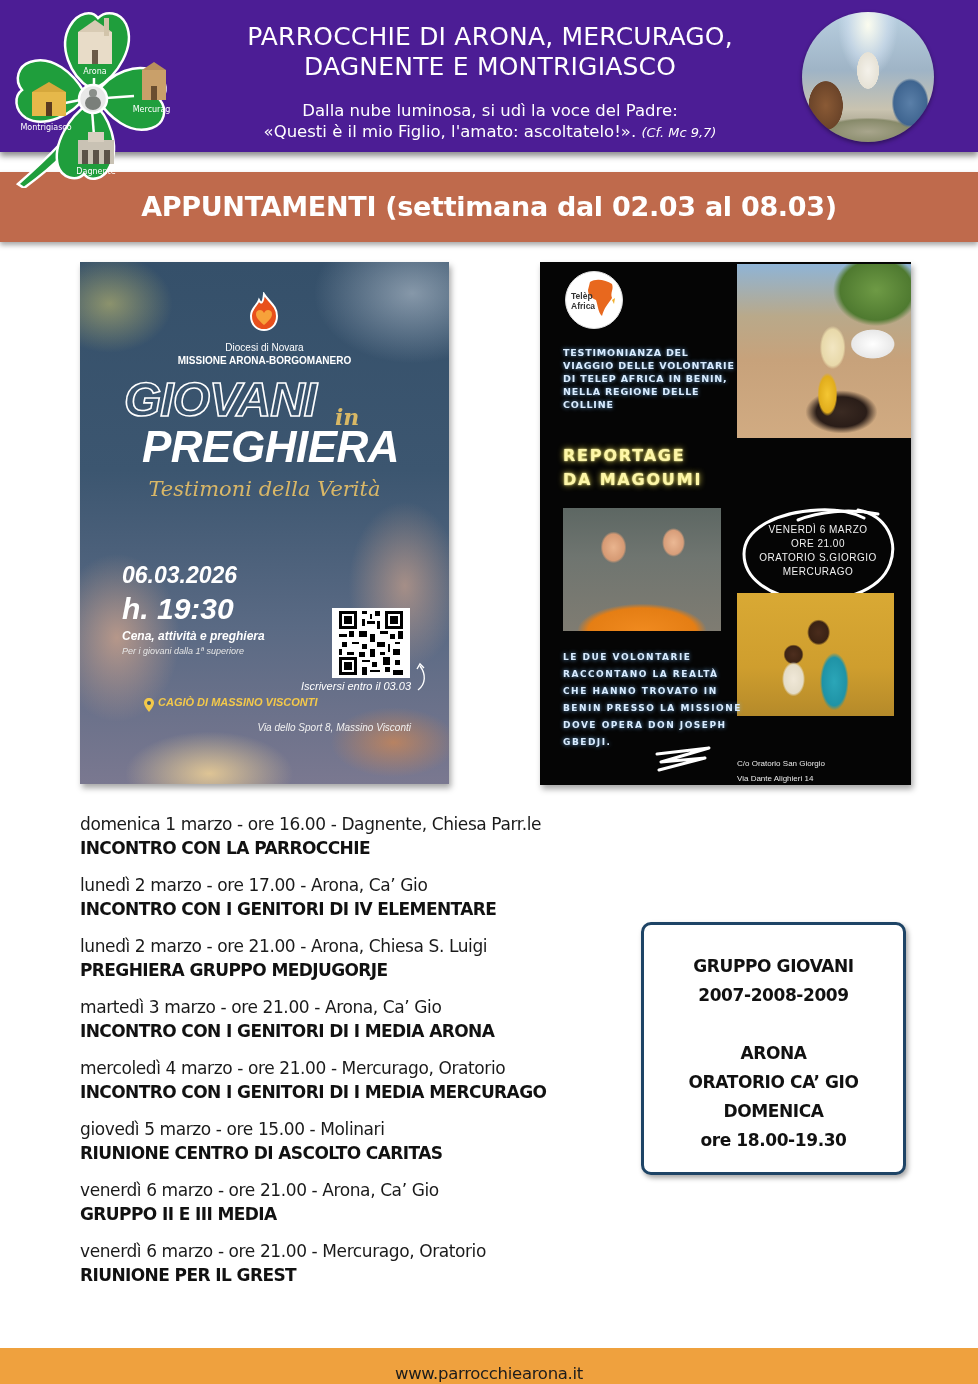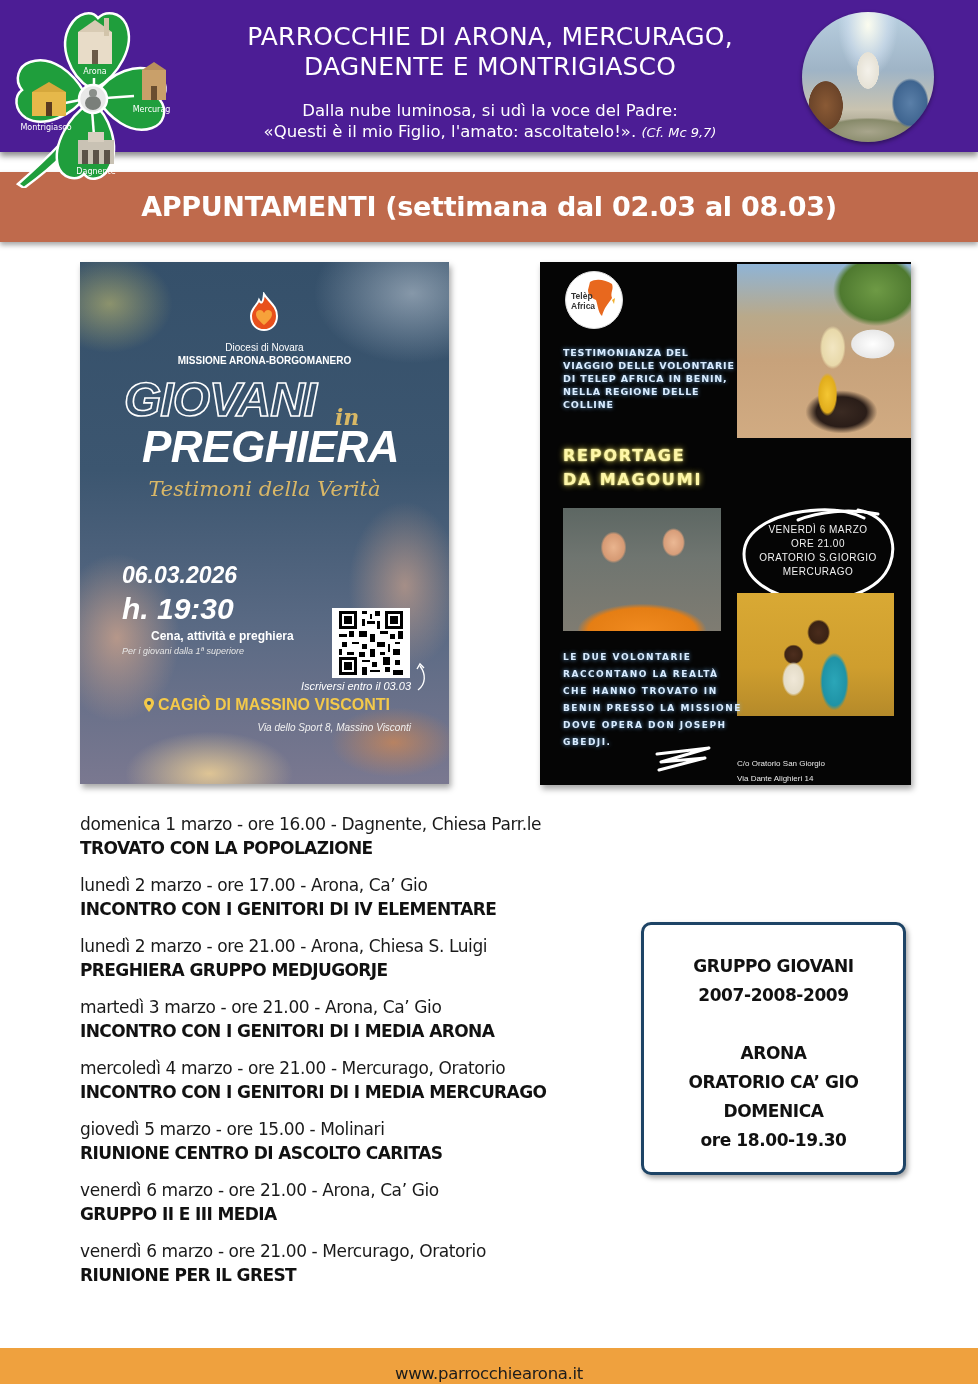--- a/index.html
+++ b/index.html
@@ -81,27 +81,27 @@
   .pl-preghiera {
     position: absolute; left: 62px; top: 160px; font-size: 44px; font-weight: bold; font-style: italic;
     color: #ffffff; letter-spacing: -0.5px; line-height: 50px;
   }
   .pl-testimoni {
     position: absolute; left: 0; top: 215px; width: 100%; text-align: center;
     font-family: "DejaVu Serif", serif; font-style: italic; font-size: 21px; color: #d9b767;
   }
   .pl-date { position: absolute; left: 42px; top: 296px; font-size: 23px; font-weight: bold; font-style: italic; color: #fff; line-height: 34px; }
   .pl-time { position: absolute; left: 42px; top: 330px; font-size: 30px; font-weight: bold; font-style: italic; color: #fff; line-height: 34px; }
-  .pl-cena { position: absolute; left: 42px; top: 367px; font-size: 12px; font-weight: bold; color: #fff; margin-left: 29px; }
+  .pl-cena { position: absolute; left: 42px; top: 367px; font-size: 12px; font-weight: bold; font-style: italic; color: #fff; }
   .pl-per { position: absolute; left: 42px; top: 384px; font-size: 9px; font-style: italic; color: #e6e6e6; }
   .pl-qr { position: absolute; left: 252px; top: 346px; width: 78px; height: 70px; background: #fff; padding: 3px; }
   .pl-qr svg { display: block; width: 100%; height: 100%; }
   .pl-arrow { position: absolute; left: 334px; top: 400px; width: 14px; height: 30px; }
   .pl-iscriversi { position: absolute; right: 38px; top: 418px; font-size: 11px; font-style: italic; color: #fff; }
-  .pl-place { position: absolute; left: 78px; top: 434px; font-size: 16px; font-weight: bold; color: #f4c94a; }
+  .pl-place { position: absolute; left: 78px; top: 434px; font-size: 11px; font-weight: bold; font-style: italic; color: #f4c94a; }
   .pl-pin { position: absolute; left: 0; top: 2px; width: 10px; height: 14px; margin-left: -14px; }
   .pl-via { position: absolute; right: 38px; top: 460px; font-size: 10px; font-style: italic; color: #f1f1f1; }
 
   
   .poster-right {
     position: absolute; left: 540px; top: 262px; width: 371px; height: 523px; overflow: hidden;
     background: #050505;
     box-shadow: 2px 4px 6px rgba(0,0,0,0.35);
   }
   .pr-logo {
@@ -387,21 +387,21 @@
   <div class="pr-address">
     <div>C/o Oratorio San Giorgio</div>
     <div>Via Dante Alighieri 14</div>
     <div>Mercurago di Arona (NO)</div>
   </div>
 </section>
 
 <section class="events">
   <div class="event">
     <span class="event-when">domenica 1 marzo - ore 16.00 - Dagnente, Chiesa Parr.le</span>
-    <span class="event-title">TROVATO CON LA POPOLAZIONE</span>
+    <span class="event-title">INCONTRO CON LA PARROCCHIE</span>
   </div>
   <div class="event">
     <span class="event-when">lunedì 2 marzo - ore 17.00 - Arona, Ca’ Gio</span>
     <span class="event-title">INCONTRO CON I GENITORI DI IV ELEMENTARE</span>
   </div>
   <div class="event">
     <span class="event-when">lunedì 2 marzo - ore 21.00 - Arona, Chiesa S. Luigi</span>
     <span class="event-title">PREGHIERA GRUPPO MEDJUGORJE</span>
   </div>
   <div class="event">

